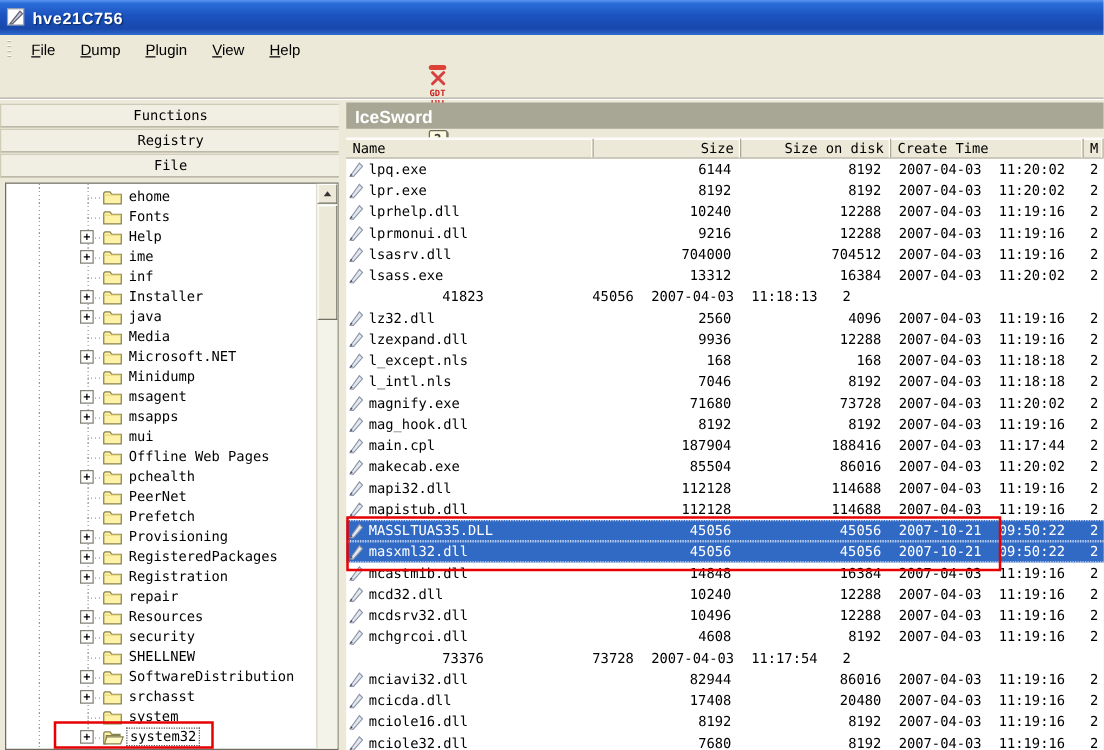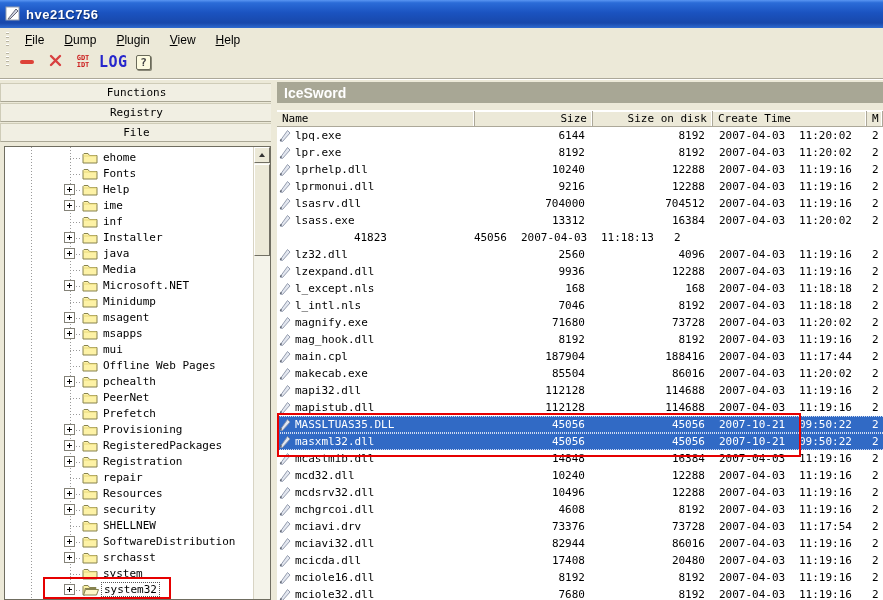--- a/index.html
+++ b/index.html
@@ -27,21 +27,21 @@
     font-family:"Liberation Sans", sans-serif; font-size:12px;
   }
   .grip {
     width:3px; height:16px; margin:0 6px 0 2px;
     background: repeating-linear-gradient(to bottom,#ffffff 0 1px,#b8b4a2 1px 2px,#ece9d8 2px 4px);
   }
   .menu-item { padding:2px 10px; cursor:default; }
   
   .toolbar {
     position:absolute; left:0; top:52px; width:700px; height:26px;
-    display:flex; padding-left:4px;
+    display:flex; align-items:center; padding-left:4px;flex-direction:column;
   }
   .tb-btn { display:flex; align-items:center; justify-content:center; min-width:24px; height:20px; margin-right:4px; }
   .minus-icon { width:14px; height:4px; background:#dd4238; border-radius:2px; display:inline-block; }
   .gdt { flex-direction:column; color:#cc2020; font-weight:bold; font-size:7px; line-height:7px; }
   .log { color:#2626cc; font-weight:bold; font-size:15px; letter-spacing:.5px; }
   .help-icon {
     width:15px; height:15px; background:#fdfbe0; border:1px solid #6a6a5a; border-radius:2px;
     box-shadow:1px 1px 0 #8a8878; color:#444; font-weight:bold; font-size:11px;
     display:flex; align-items:center; justify-content:center;
   }
@@ -835,27 +835,20 @@
         </span>
         <span class="c-size">4608</span>
         <span class="c-disk">8192</span>
         <span class="c-create">
           <span class="c-date">2007-04-03</span>
           <span class="c-time">11:19:16</span>
         </span>
         <span class="c-m">2</span>
       </div>
       <div class="frow">
-        <span class="c-name">
-          <span class="ficon"><svg width="12" height="13" viewBox="0 0 12 13">
-              <path d="M1 12 L8.5 1.5 L11 4 L3.5 12.5 Z" fill="#e3e7f0" stroke="#8a93a6" stroke-width="0.9"></path>
-              <path d="M1 12 L3.2 11.2 L1.8 9.8 Z" fill="#4a4f5c"></path>
-            </svg></span>
-          <span class="fname">mciavi.drv</span>
-        </span>
         <span class="c-size">73376</span>
         <span class="c-disk">73728</span>
         <span class="c-create">
           <span class="c-date">2007-04-03</span>
           <span class="c-time">11:17:54</span>
         </span>
         <span class="c-m">2</span>
       </div>
       <div class="frow">
         <span class="c-name">

